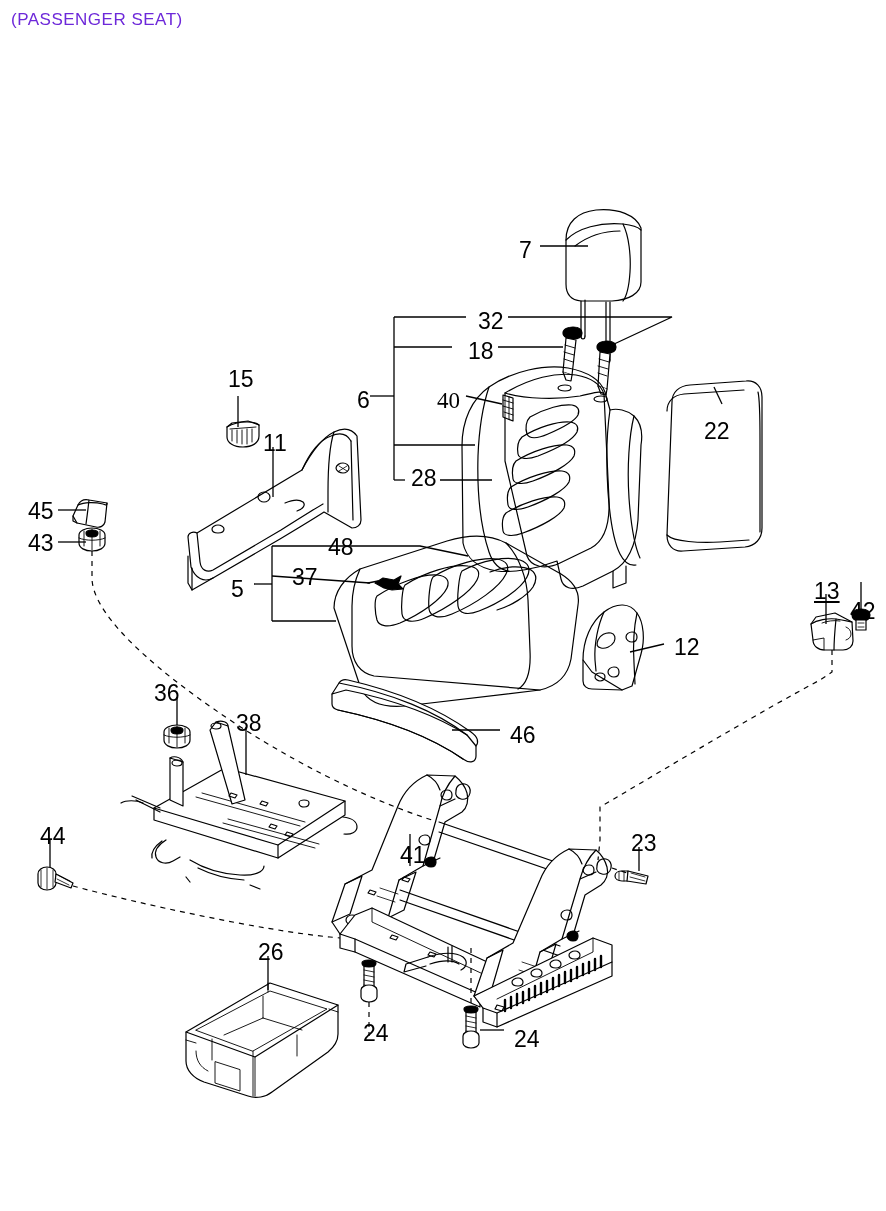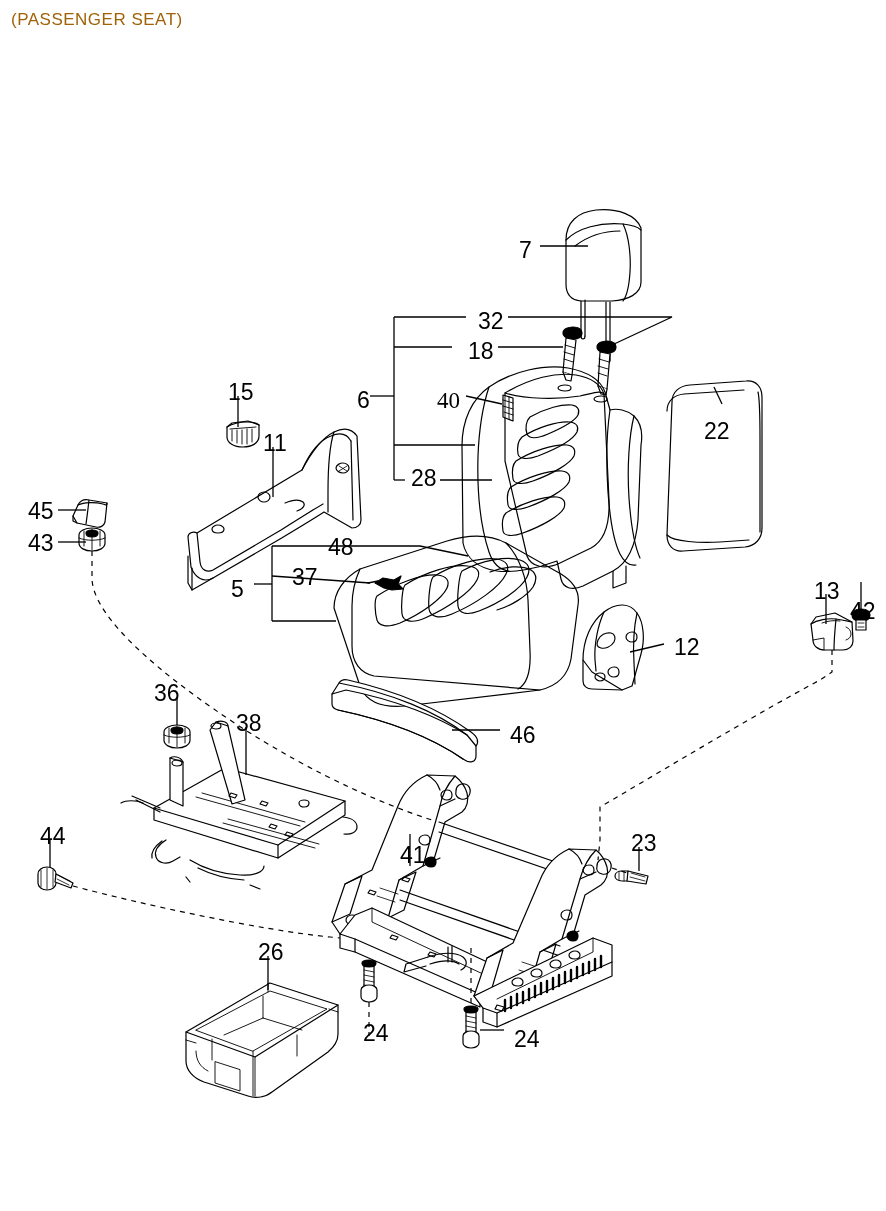--- a/index.html
+++ b/index.html
@@ -14,21 +14,21 @@
     background: #ffffff;
     font-family: "Liberation Sans", sans-serif;
     overflow: hidden;
   }
   #title-text {
     position: absolute;
     left: 11px;
     top: 10px;
     font-size: 17px;
     letter-spacing: 0.5px;
-    color: #a16207;
+    color: #6d28d9;
     white-space: nowrap;
   }
   #parts-svg {
     position: absolute;
     left: 0;
     top: 0;
     width: 886px;
     height: 1211px;
   }
   .callout-label {
@@ -415,30 +415,30 @@
       <path d="M612 868 L630 874"></path>
     </g>
   </svg>
 
   <div class="callout-label" style="left:519px;  top:239px;">7</div>
   <div class="callout-label" style="left:478px;  top:310px;">32</div>
   <div class="callout-label" style="left:468px;  top:340px;">18</div>
   <div class="callout-label" style="left:357px;  top:389px;">6</div>
   <div class="callout-label" style="left:437px;  top:389px;font-family:Liberation Serif, serif;">40</div>
   <div class="callout-label" style="left:411px;  top:467px;">28</div>
-  <div class="callout-label" style="left:228px;  top:381px;">15</div>
+  <div class="callout-label" style="left:228px;  top:368px;">15</div>
   <div class="callout-label" style="left:263px;  top:432px;">11</div>
   <div class="callout-label" style="left:704px;  top:372px;margin-top:48px;">22</div>
   <div class="callout-label" style="left:28px;   top:500px;">45</div>
   <div class="callout-label" style="left:28px;   top:532px;">43</div>
   <div class="callout-label" style="left:328px;  top:536px;">48</div>
   <div class="callout-label" style="left:292px;  top:566px;">37</div>
   <div class="callout-label" style="left:231px;  top:578px;">5</div>
   <div class="callout-label" style="left:674px;  top:636px;">12</div>
-  <div class="callout-label" style="left:814px;  top:580px;">13</div>
+  <div class="callout-label" style="left:814px;  top:580px;text-decoration:underline;">13</div>
   <div class="callout-label" style="left:850px;  top:600px;">42</div>
   <div class="callout-label" style="left:510px;  top:724px;">46</div>
   <div class="callout-label" style="left:154px;  top:682px;">36</div>
   <div class="callout-label" style="left:236px;  top:712px;">38</div>
   <div class="callout-label" style="left:40px;   top:825px;">44</div>
   <div class="callout-label" style="left:400px;  top:844px;">41</div>
   <div class="callout-label" style="left:631px;  top:832px;">23</div>
   <div class="callout-label" style="left:258px;  top:941px;">26</div>
   <div class="callout-label" style="left:363px;  top:1022px;">24</div>
   <div class="callout-label" style="left:514px;  top:1028px;">24</div>

